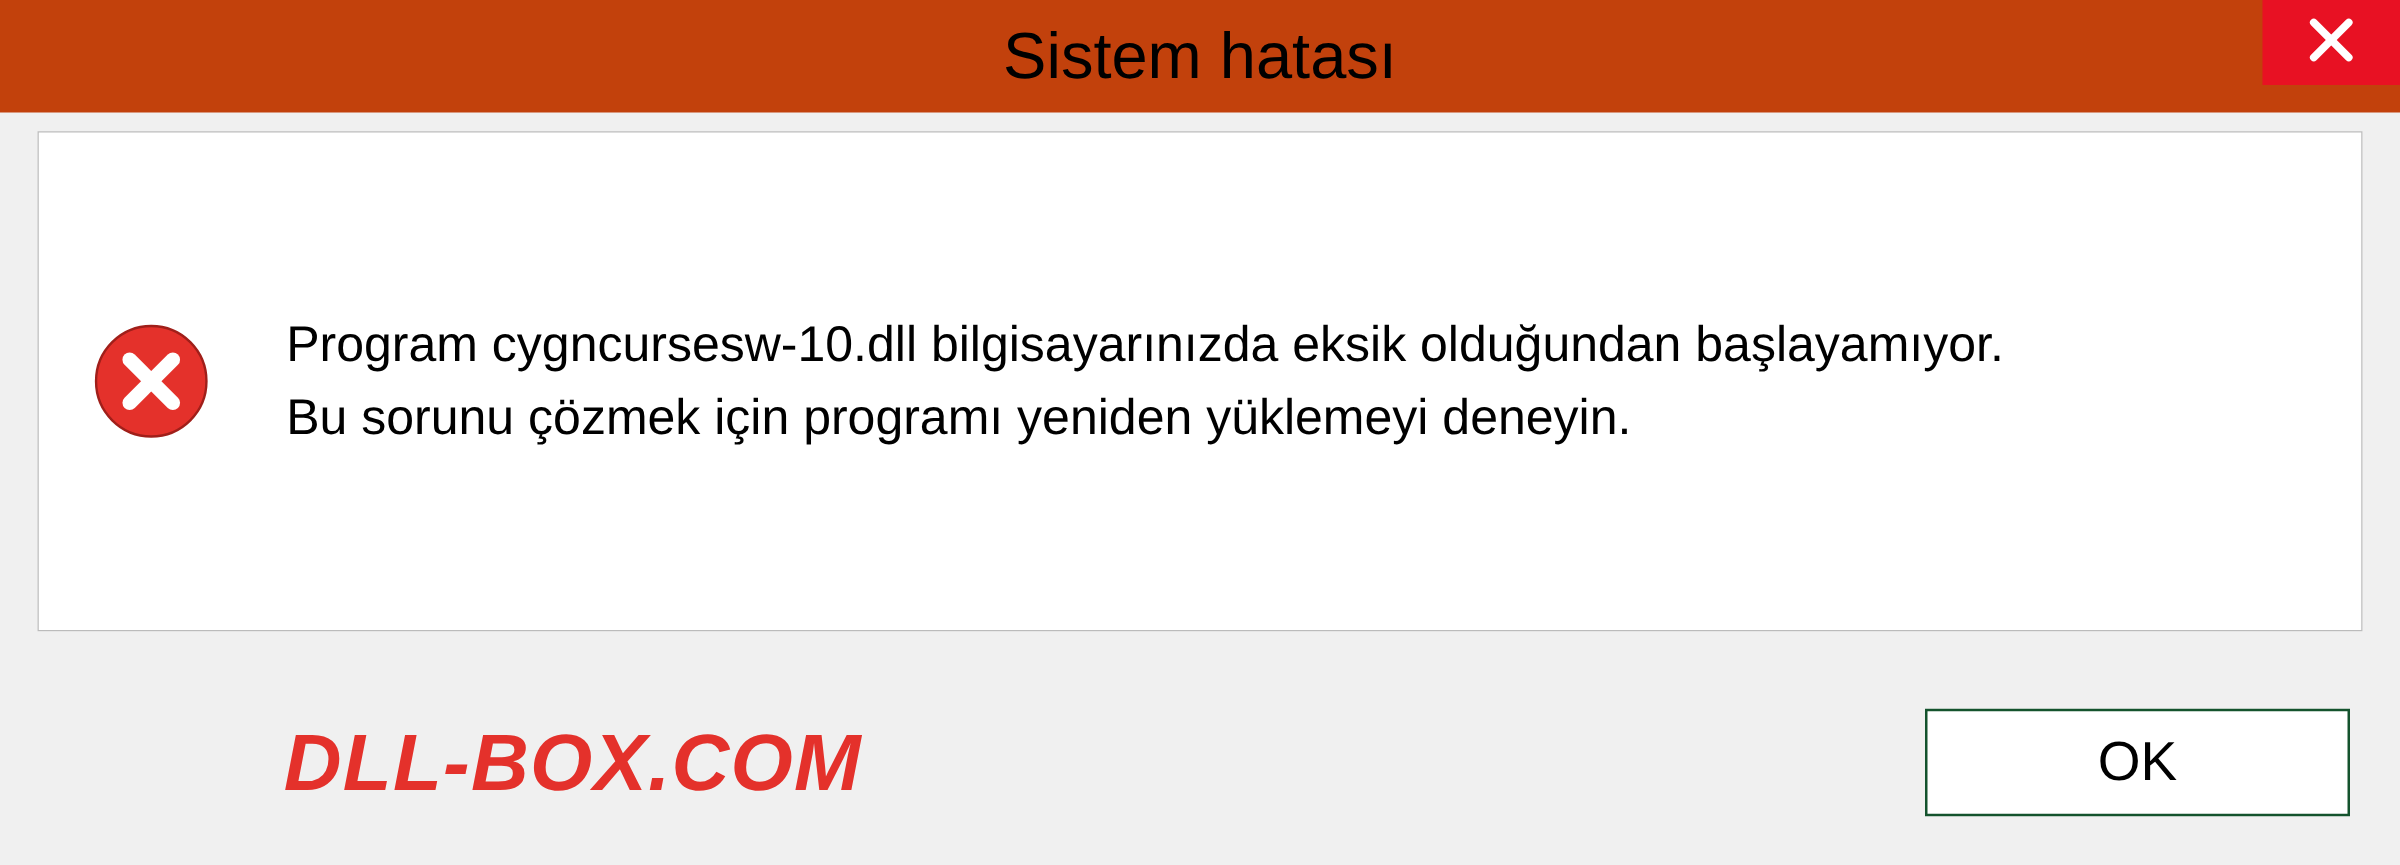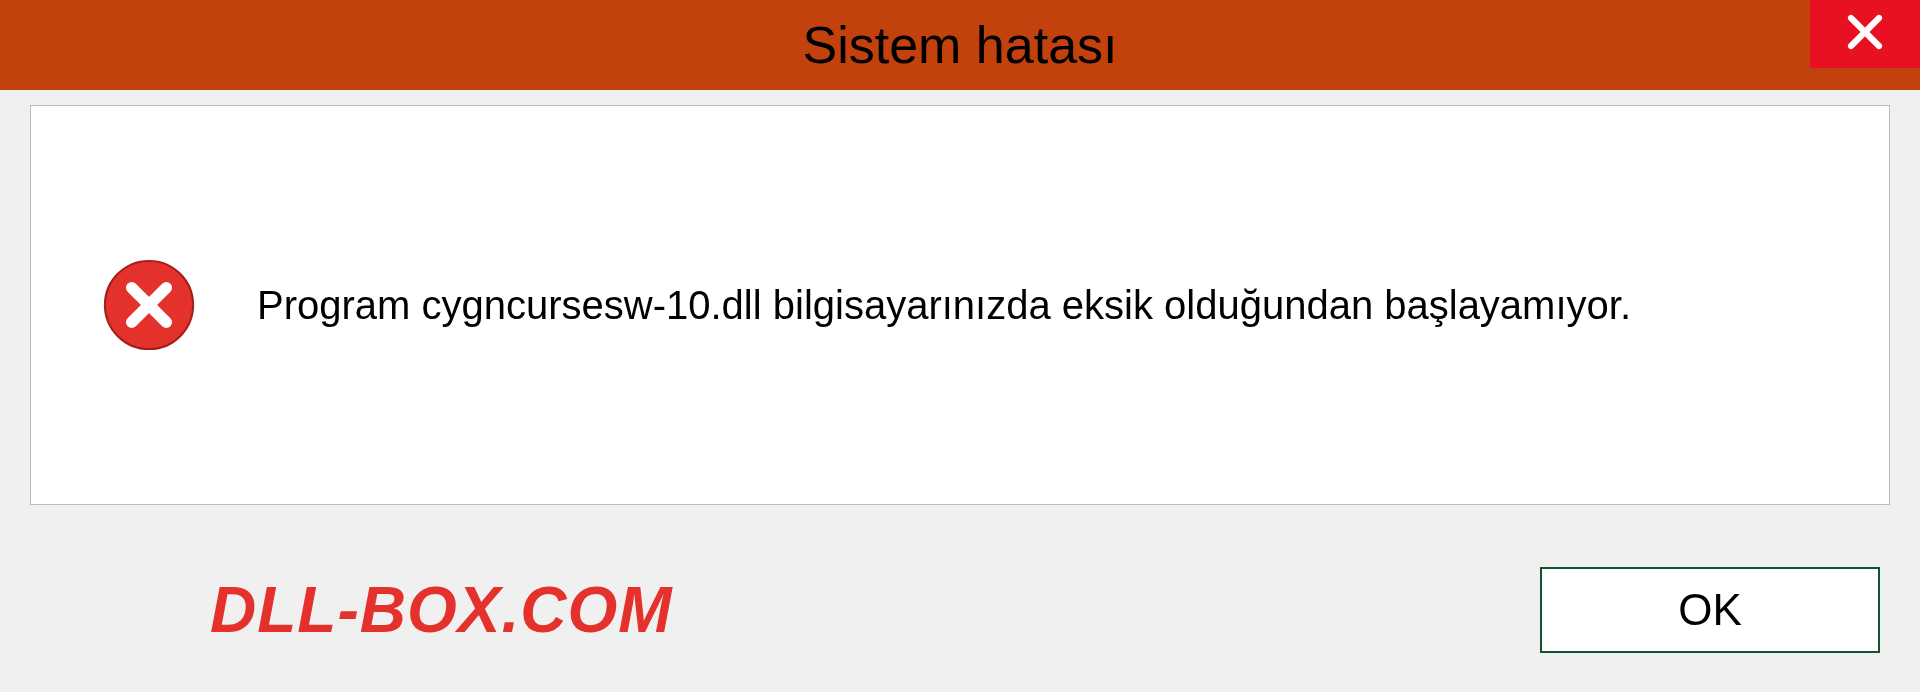--- a/index.html
+++ b/index.html
@@ -50,42 +50,42 @@
       width: 42px;
       height: 42px;
     }
     .content-box {
       margin: 15px 30px 0 30px;
       border: 1px solid #bbb;
       background: #fff;
       height: 400px;
       display: flex;
       align-items: center;
-      padding: 0 70px;
+      padding: 0 42px;
       gap: 60px;
     }
     .error-icon {
       width: 96px;
       height: 96px;
       flex-shrink: 0;
     }
     .error-icon svg {
       width: 100%;
       height: 100%;
     }
     .message-text {
       font-size: 40px;
       line-height: 1.45;
       color: #000;
       font-weight: 400;
     }
     .bottom-bar {
       position: absolute;
       bottom: 0;
-      left: 0;
+      left: 17px;
       right: 0;
       height: 165px;
       display: flex;
       align-items: center;
       justify-content: space-between;
       padding: 0 40px 0 210px;
       background: #f0f0f0;
     }
     .watermark {
       font-size: 64px;
@@ -129,20 +129,21 @@
   <div class="content-box">
     <div class="error-icon">
       <svg viewBox="0 0 100 100">
         <circle cx="50" cy="50" r="46" fill="#e4312b" stroke="#a01f1a" stroke-width="2"></circle>
         <line x1="32" y1="32" x2="68" y2="68" stroke="#fff" stroke-width="12" stroke-linecap="round"></line>
         <line x1="68" y1="32" x2="32" y2="68" stroke="#fff" stroke-width="12" stroke-linecap="round"></line>
       </svg>
     </div>
     <div class="message-text">
       <div>Program cygncursesw-10.dll bilgisayarınızda eksik olduğundan başlayamıyor.</div>
+      <div>Bu sorunu çözmek için programı yeniden yüklemeyi deneyin.</div>
     </div>
   </div>
 
   <div class="bottom-bar">
     <div class="watermark">DLL-BOX.COM</div>
     <button class="ok-button">OK</button>
   </div>
 
 </div>
 

